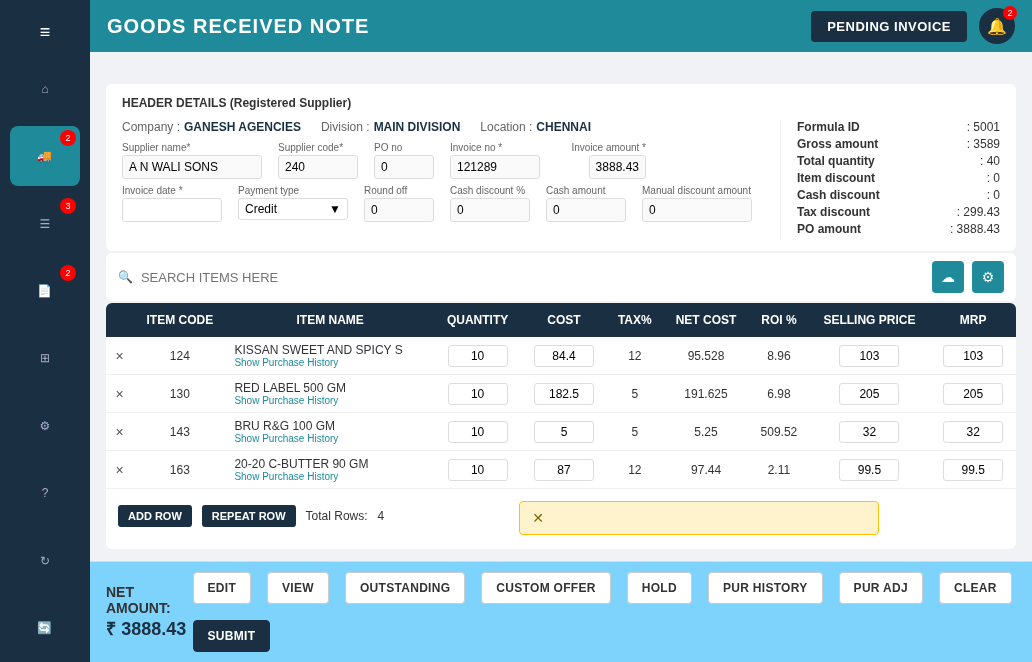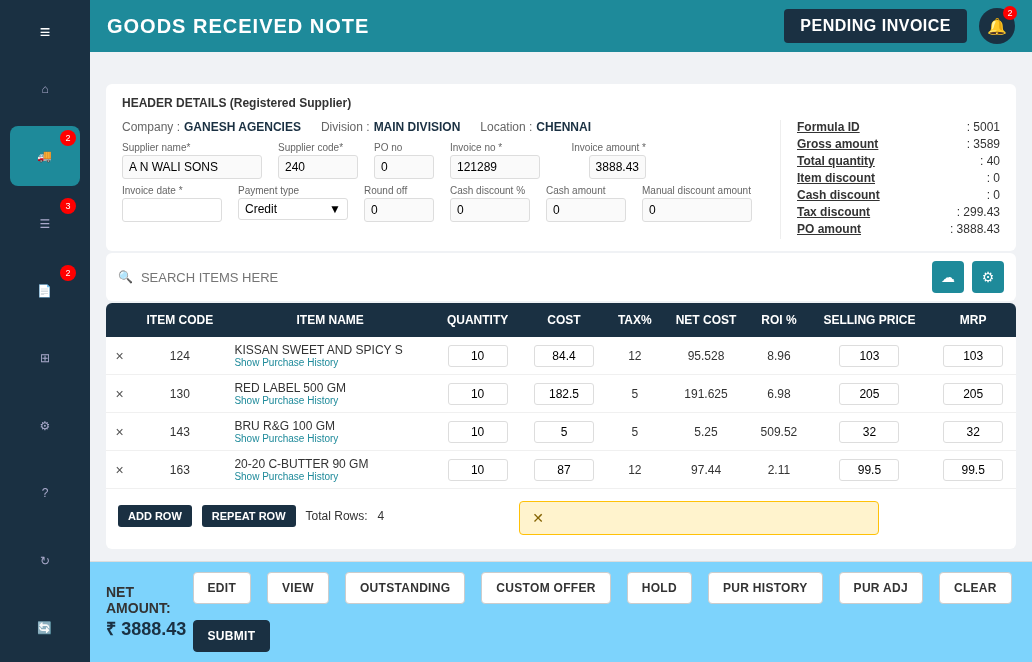--- a/index.html
+++ b/index.html
@@ -14,21 +14,21 @@
     .sidebar-item.active { background: #1e8a9a; color: white; }
     .badge { position: absolute; top: 4px; right: 4px; background: red; color: white; border-radius: 50%; width: 16px; height: 16px; font-size: 9px; display: flex; align-items: center; justify-content: center; }
 
     
     .main-content { flex: 1; display: flex; flex-direction: column; background: #f0f2f5; overflow: hidden; }
 
     
     .top-bar { background: #1e8a9a; display: flex; align-items: center; justify-content: space-between; padding: 0 17px; height: 52px; flex-shrink: 0; }
     .top-bar-title { color: white; font-size: 20px; font-weight: bold; letter-spacing: 1px; }
     .top-bar-right { display: flex; align-items: center; gap: 12px; }
-    .pending-invoice-btn { background: #1a3042; color: white; border: none; padding: 8px 16px; border-radius: 4px; cursor: pointer; font-size: 16px; font-weight: bold; letter-spacing: 0.5px; }
+    .pending-invoice-btn { background: #1a3042; color: white; border: none; padding: 8px 16px; border-radius: 4px; cursor: pointer; font-size: 13px; font-weight: bold; letter-spacing: 0.5px; }
     .notification-btn { background: #1a3042; color: white; border: none; width: 36px; height: 36px; border-radius: 50%; cursor: pointer; font-size: 16px; position: relative; display: flex; align-items: center; justify-content: center; }
     .notif-badge { position: absolute; top: -2px; right: -2px; background: red; color: white; border-radius: 50%; width: 14px; height: 14px; font-size: 9px; display: flex; align-items: center; justify-content: center; }
 
     
     .content-area { flex: 1; padding: 12px 16px; overflow: hidden; display: flex; flex-direction: column; gap: 2px; margin-top: 20px; }
 
     
     .header-card { background: white; border-radius: 6px; padding: 12px 16px; flex-shrink: 0; }
     .header-card-title { font-size: 12px; font-weight: bold; color: #333; margin-bottom: 10px; }
     .header-info-row { display: flex; gap: 20px; margin-bottom: 8px; }
@@ -36,21 +36,21 @@
     .header-info-label { color: #666; }
     .header-info-value { color: #1a3042; font-weight: bold; }
     .fields-row { display: flex; gap: 16px; margin-bottom: 6px; }
     .field-group { display: flex; flex-direction: column; gap: 2px; }
     .field-group label { font-size: 10px; color: #666; }
     .field-group input, .field-group select { border: 1px solid #ddd; border-radius: 3px; padding: 4px 6px; font-size: 12px; width: 100%; background: white; }
     .field-group .field-value { border: 1px solid #ddd; border-radius: 3px; padding: 4px 6px; font-size: 12px; background: #fafafa; }
 
     .summary-box { width: 220px; border-left: 1px solid #eee; padding-left: 16px; margin-left: 16px; }
     .summary-row { display: flex; justify-content: space-between; margin-bottom: 3px; font-size: 12px; }
-    .summary-label { color: #333; font-weight: 600; text-decoration: underline; }
+    .summary-label { color: #333; font-weight: 600; }
     .summary-value { color: #333; }
 
     
     .search-bar { display: flex; align-items: center; gap: 8px; background: white; border-radius: 6px; padding: 8px 12px; flex-shrink: 0; }
     .search-icon { color: #999; }
     .search-input { flex: 1; border: none; outline: none; font-size: 13px; color: #666; background: transparent; }
     .search-actions { display: flex; gap: 8px; }
     .search-action-btn { background: #1e8a9a; color: white; border: none; width: 32px; height: 32px; border-radius: 4px; cursor: pointer; display: flex; align-items: center; justify-content: center; font-size: 14px; }
 
     

